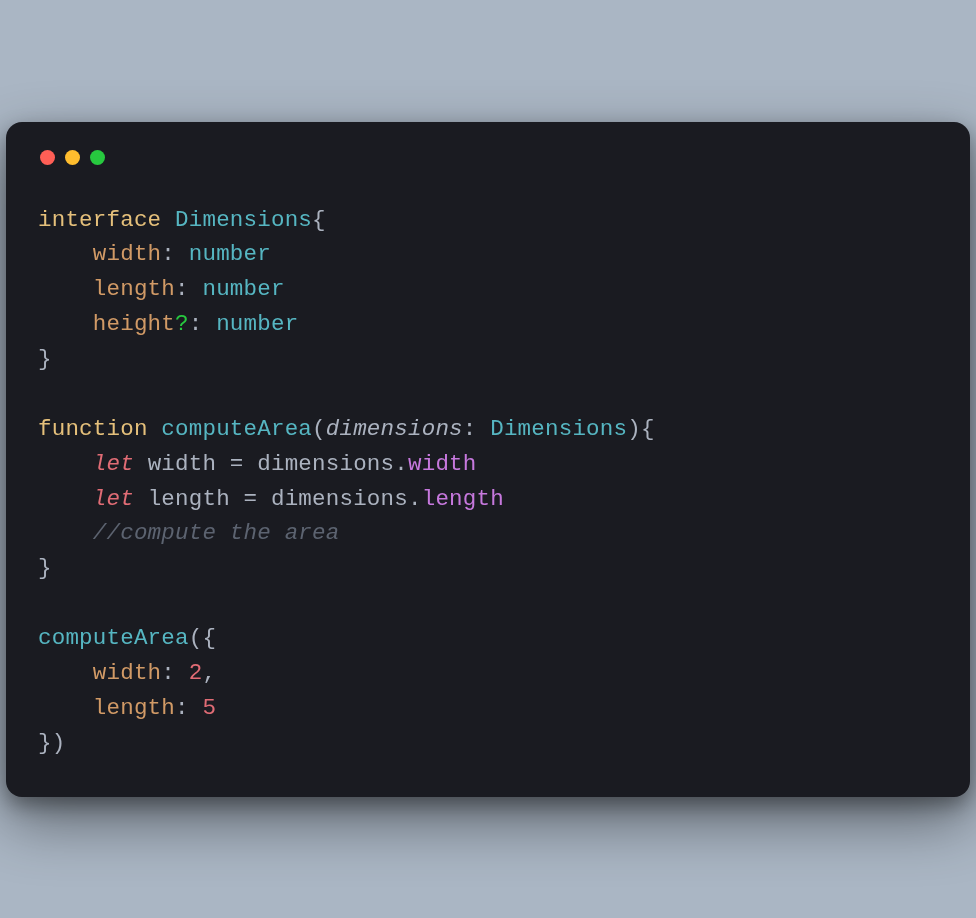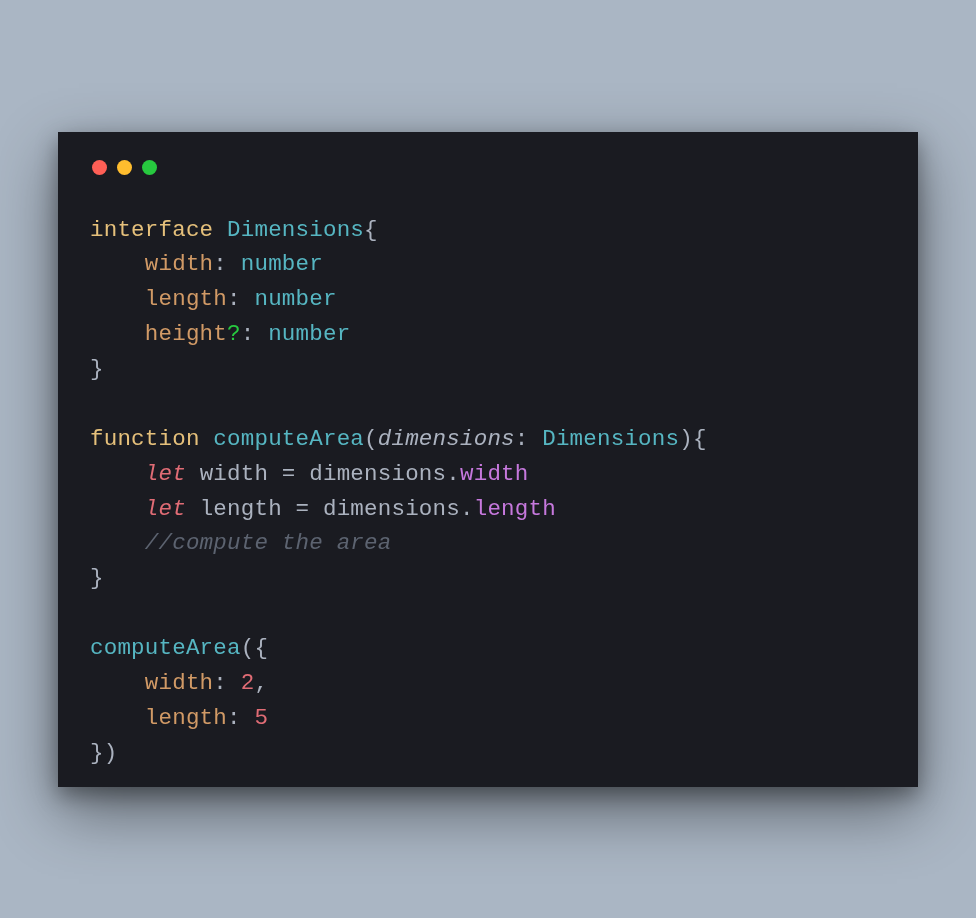--- a/index.html
+++ b/index.html
@@ -10,25 +10,25 @@
     body {
       width: 976px;
       height: 918px;
       background: #aab6c4;
       display: flex;
       align-items: center;
       justify-content: center;
       font-family: "SF Mono", "Monaco", "Menlo", "Consolas", "Courier New", monospace;
     }
     .window {
-      width: 860px;
+      width: 964px;
       background: #1a1b21;
-      border-radius: 0;
+      border-radius: 16px;
       box-shadow: 0 24px 60px rgba(0,0,0,0.45), 0 8px 20px rgba(0,0,0,0.35);
-      padding: 28px 32px 16px 32px;
+      padding: 28px 32px 36px 32px;
     }
     .traffic-lights {
       display: flex;
       gap: 10px;
       margin-bottom: 38px;
       margin-left: 2px;
     }
     .light {
       width: 15px;
       height: 15px;

